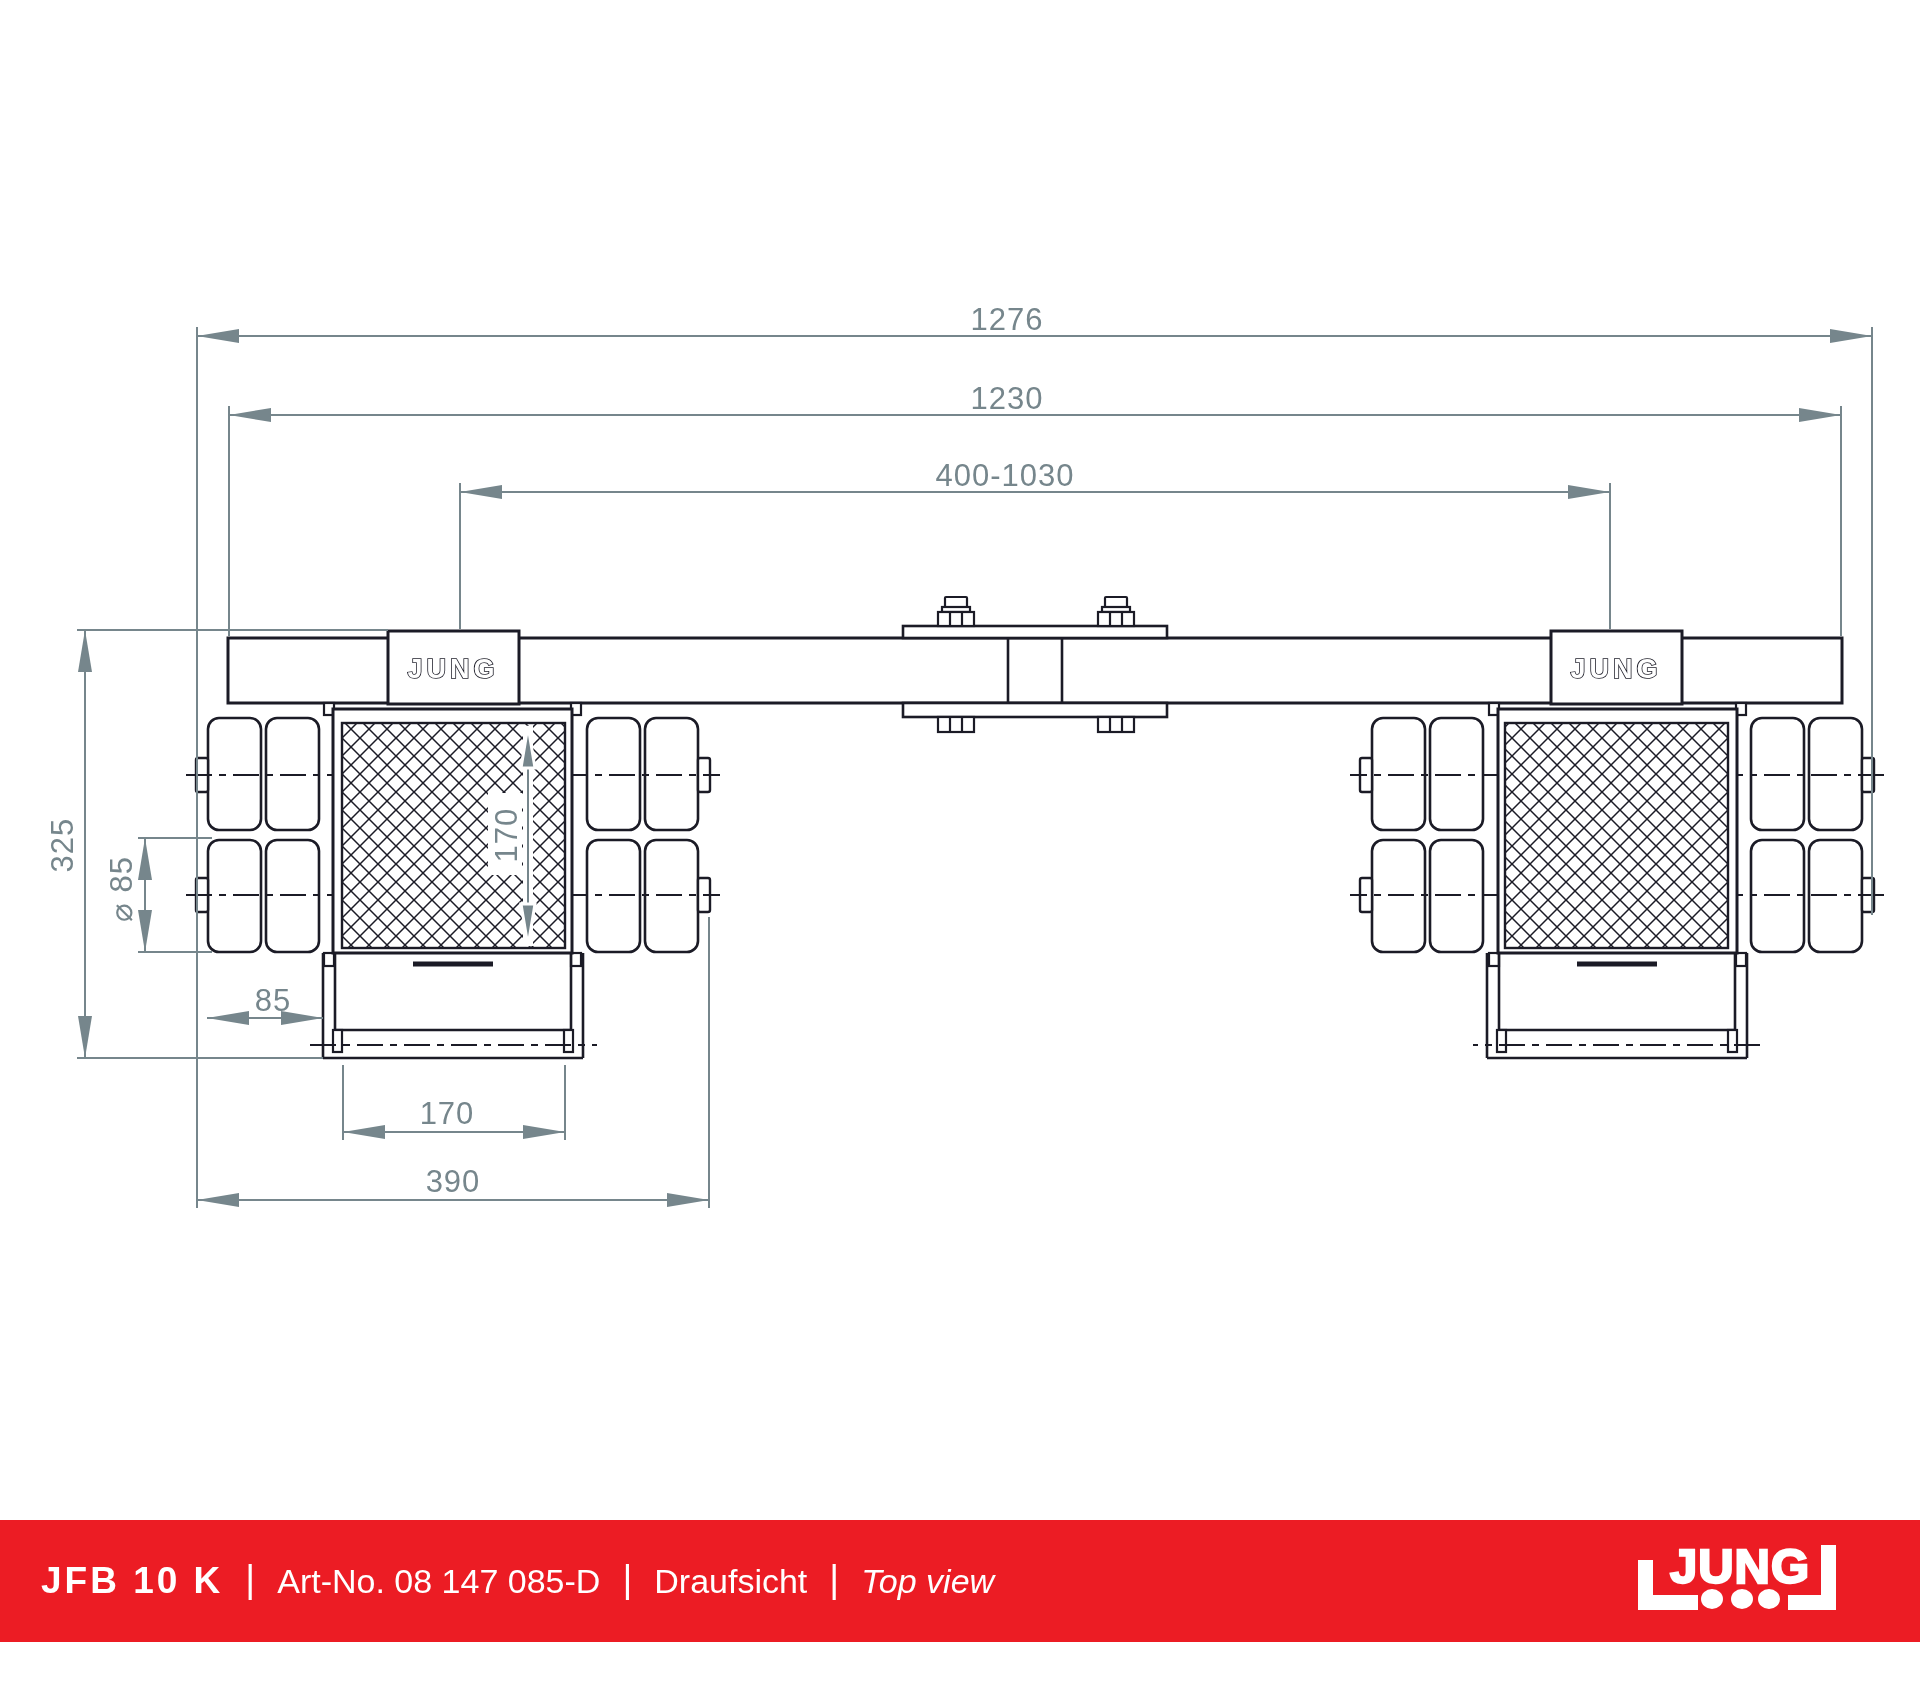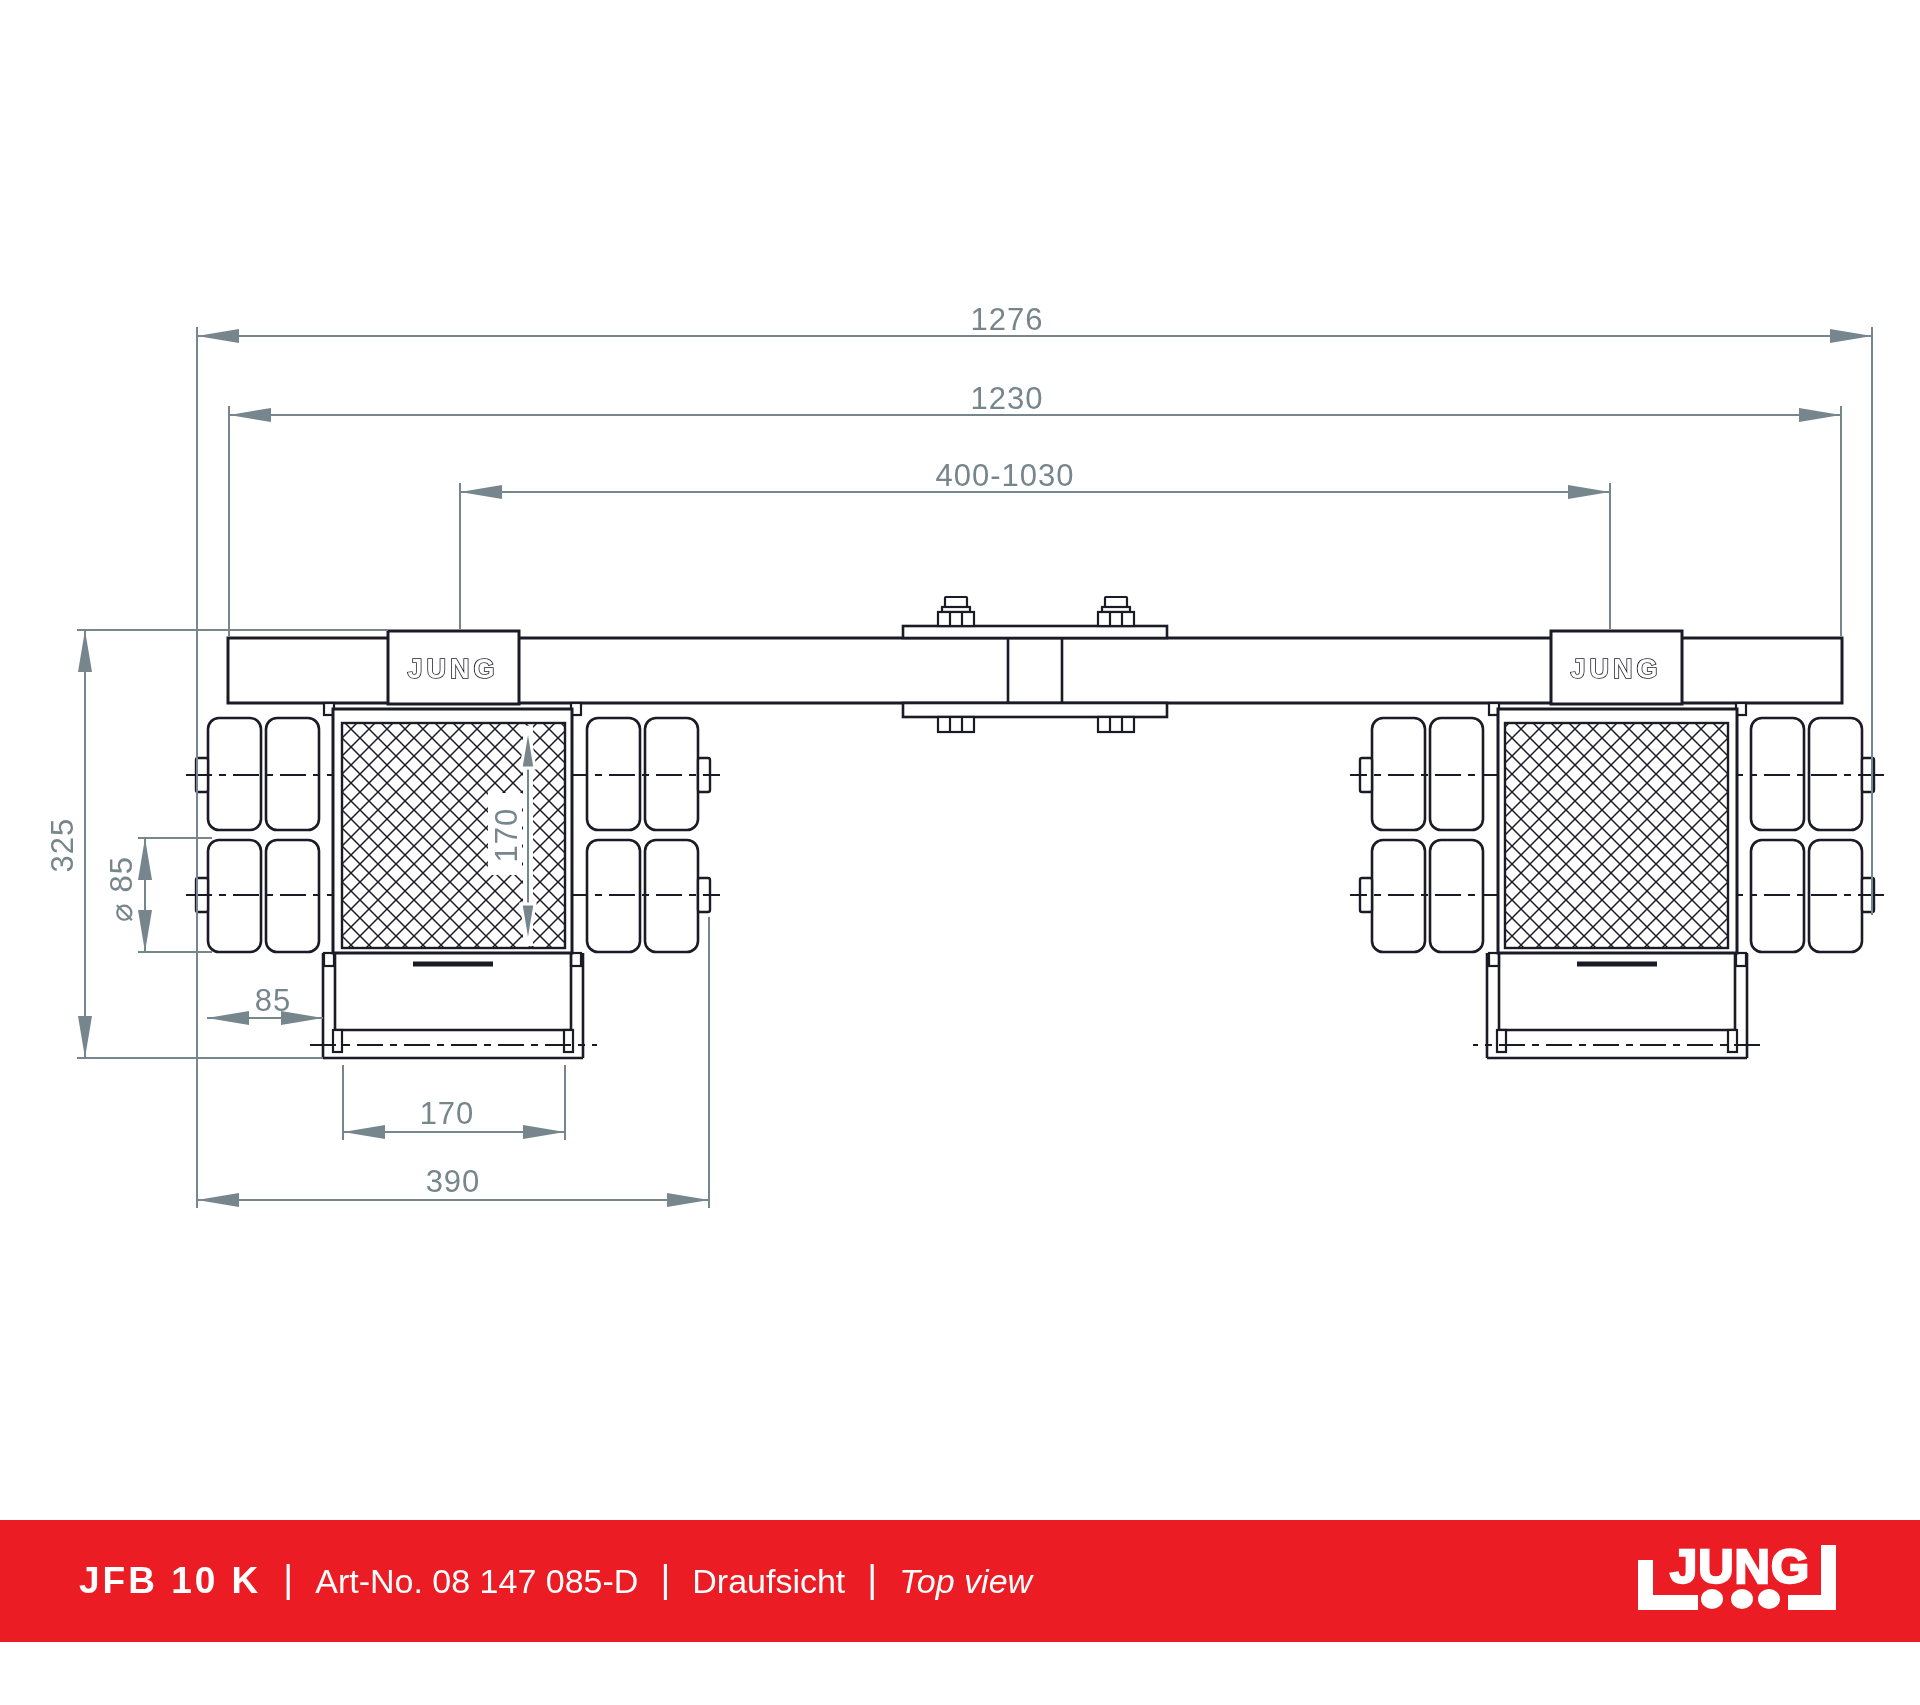--- a/index.html
+++ b/index.html
@@ -3,21 +3,21 @@
 <meta charset="utf-8">
 <style>
   html,body{margin:0;padding:0;background:#fff;}
   .page{position:relative;width:1920px;height:1705px;background:#fff;overflow:hidden;
         font-family:"Liberation Sans",sans-serif;}
   svg.drawing{position:absolute;left:0;top:0;}
   .dim-text{font-size:31px;fill:#76868C;letter-spacing:1px;}
   .plate-text{font-size:27px;font-weight:bold;letter-spacing:4px;fill:#ffffff;
               stroke:#1B1B26;stroke-width:1.6;paint-order:stroke;}
   .footer{position:absolute;left:0;top:1520px;width:1920px;height:122px;background:#EC1C24;
-          display:flex;align-items:center;gap:22px;padding-left:79px;box-sizing:border-box;
+          display:flex;align-items:center;gap:22px;padding-left:41px;box-sizing:border-box;
           color:#fff;font-size:34px;}
   .footer .model{font-weight:bold;font-size:37px;letter-spacing:3px;}
   .footer .sep{font-size:38px;font-weight:normal;position:relative;top:-2px;}
   .footer .view-en{font-style:italic;}
   .logo{position:absolute;left:1636px;top:22px;width:204px;height:70px;}
   .logo text{font-size:49px;font-weight:bold;letter-spacing:1px;fill:#fff;stroke:#fff;
              stroke-width:2.4;paint-order:stroke;}
 </style>
 </head>
 <body>

